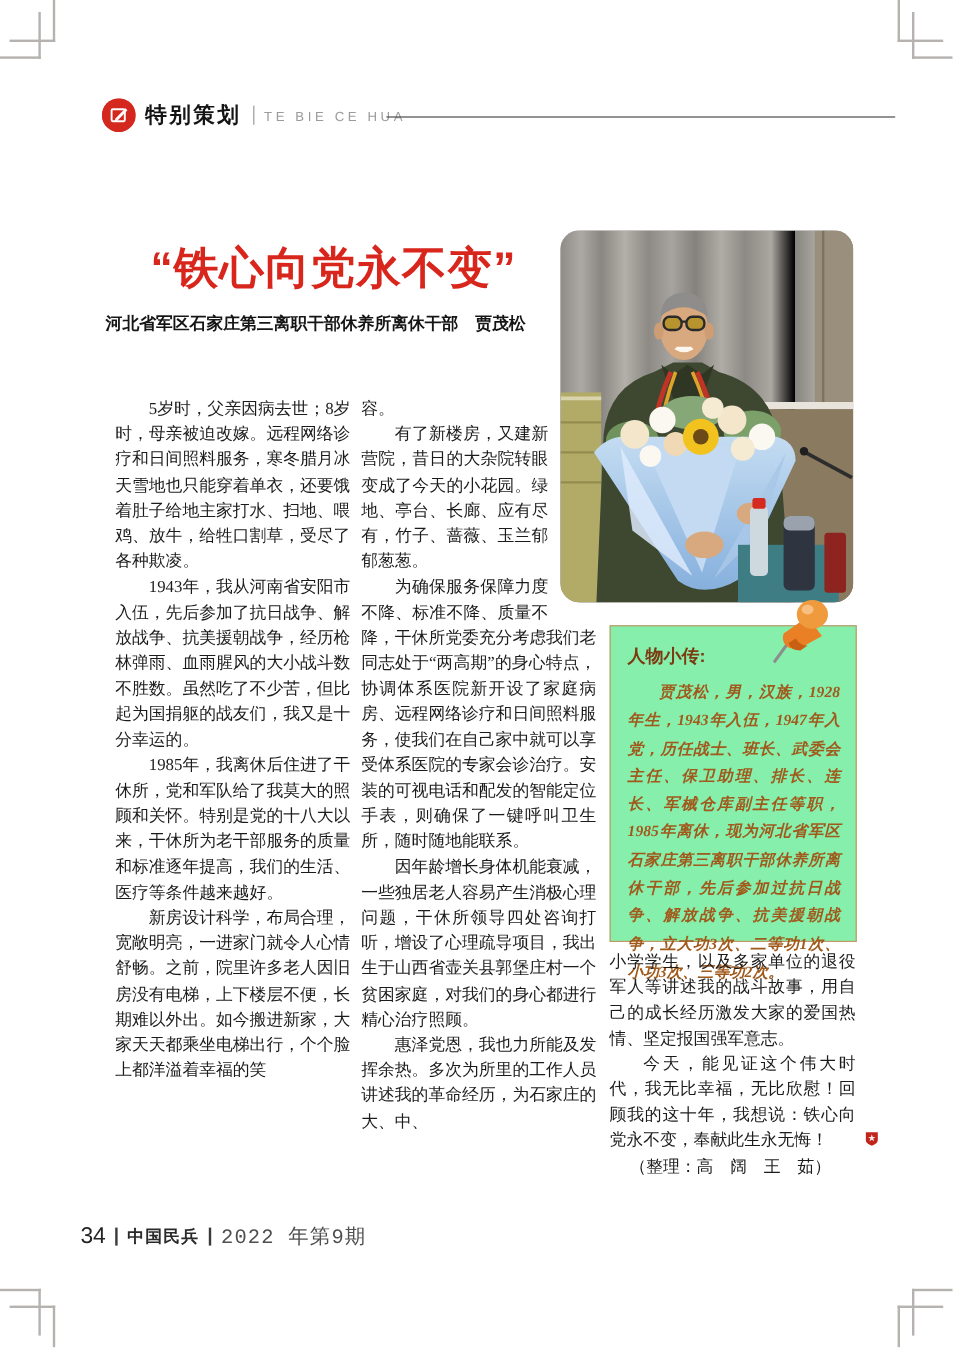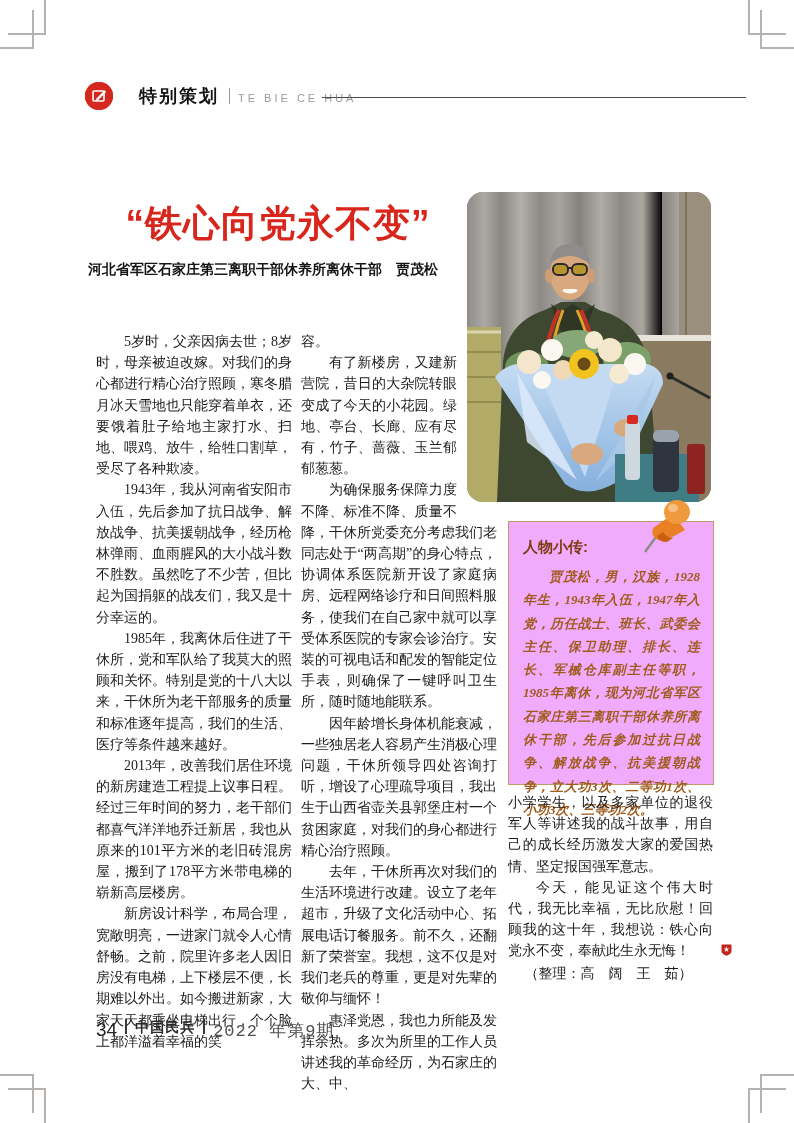--- a/index.html
+++ b/index.html
@@ -15,21 +15,21 @@
   .cm-tr-o { right:8px; top:0;     width:38px; height:35px; border-left:2px solid #b5b2af;  border-bottom:2px solid #b5b2af; }
   .cm-tr-i { right:0;   top:10px;  width:34px; height:39px; border-left:2px solid #b5b2af;  border-bottom:2px solid #b5b2af; }
   .cm-bl-o { left:8px;  bottom:0;    width:38px; height:35px; border-right:2px solid #b5b2af; border-top:2px solid #b5b2af; }
   .cm-bl-i { left:0;    bottom:10px; width:34px; height:39px; border-right:2px solid #b5b2af; border-top:2px solid #b5b2af; }
   .cm-br-o { right:8px; bottom:0;    width:38px; height:35px; border-left:2px solid #b5b2af;  border-top:2px solid #b5b2af; }
   .cm-br-i { right:0;   bottom:10px; width:34px; height:39px; border-left:2px solid #b5b2af;  border-top:2px solid #b5b2af; }
 
   
   .header { position:absolute; left:85px; top:82px; display:flex; align-items:center; }
   .logo { width:28px; height:28px; border-radius:50%; background:#d4271d; display:flex; align-items:center; justify-content:center; }
-  .section-cn { margin-left:26px; font-family:"Liberation Sans",sans-serif; font-weight:bold; font-size:18px; color:#141414; letter-spacing:2px; }
+  .section-cn { margin-left:8px; font-family:"Liberation Sans",sans-serif; font-weight:bold; font-size:18px; color:#141414; letter-spacing:2px; }
   .hdr-div { width:1px; height:16px; background:#9b9b9b; margin:0 8px 0 10px; }
   .section-en { font-family:"Liberation Sans",sans-serif; font-size:11px; color:#9b9b9b; letter-spacing:3px; padding-top:3px; }
   .header-rule { position:absolute; left:322px; top:97px; width:424px; height:1px; background:#4c4c4c; }
 
   
   .title { position:absolute; left:88px; top:199px; width:380px; text-align:center;
            font-family:"Liberation Sans",sans-serif; font-weight:bold;
            font-size:37px; color:#d8261c; letter-spacing:1px; white-space:nowrap; }
   .byline { position:absolute; left:88px; top:261px; width:380px; text-align:left;
             font-family:"Liberation Sans",sans-serif; font-weight:bold; font-size:14px; color:#151515; }
@@ -45,28 +45,28 @@
   .col p.cont { text-indent:0; }
   .col1 { left:96px; }
   .col2 { left:301px; }
   .col3 { left:508px; top:792px; width:205px; }
   .photo-spacer { float:right; width:40px; height:170px; }
   .credit { text-align:center; padding-right:4px; text-indent:0 !important; margin-top:1px !important; }
   .endmark-icon { display:inline-block; width:11px; height:12px; margin-left:3px; vertical-align:-1px; }
 
   
   .profile { position:absolute; left:508px; top:521px; width:206px; height:264px;
-             background:#f0abfc; border:1px solid #c09a66; padding:16px 13px 10px 14px; }
+             background:#86efac; border:1px solid #c09a66; padding:16px 13px 10px 14px; }
   .profile-title { font-family:"Liberation Sans",sans-serif; font-weight:bold; font-size:15px; color:#7c3a10; margin-bottom:8px; }
   .profile-body { font-style:italic; font-weight:bold; font-size:13px; line-height:23.3px;
                   color:#a05a1c; text-indent:2em; text-align:justify; }
   .pushpin { position:absolute; left:633px; top:494px; width:62px; height:64px; z-index:3; }
 
   
-  .footer { position:absolute; left:96px; top:1019px; display:flex; }
+  .footer { position:absolute; left:67px; top:1019px; display:flex; align-items:center; }
   .page-num { font-family:"Liberation Sans",sans-serif; font-size:19px; color:#242424; }
   .ft-div { width:2px; height:15px; background:#3a3a3a; margin:0 8px; }
   .mag-name { font-family:"Liberation Sans",sans-serif; font-weight:bold; font-size:14px; color:#2a2a2a; letter-spacing:1px; }
   .issue { font-family:Liberation Mono, monospace; font-size:17px; color:#4f4f4f; letter-spacing:1px; }
 </style>
 </head>
 <body>
 
 <div class="page">
 
@@ -202,34 +202,32 @@
       <ellipse cx="40" cy="14" rx="5" ry="4" fill="#f7c489" opacity="0.9"></ellipse>
       <path d="M30 38 Q34 44 40 44 L34 48 Q26 48 24 42 Z" fill="#c95f12"></path>
     </svg>
   </div>
   <div class="profile">
     <div class="profile-title">人物小传:</div>
     <div class="profile-body">贾茂松，男，汉族，1928年生，1943年入伍，1947年入党，历任战士、班长、武委会主任、保卫助理、排长、连长、军械仓库副主任等职，1985年离休，现为河北省军区石家庄第三离职干部休养所离休干部，先后参加过抗日战争、解放战争、抗美援朝战争，立大功3次、二等功1次、小功3次、三等功2次。</div>
   </div>
 
   <div class="col col1">
-    <p>5岁时，父亲因病去世；8岁时，母亲被迫改嫁。对我们的身心都进行精心治疗照顾，寒冬腊月冰天雪地也只能穿着单衣，还要饿着肚子给地主家打水、扫地、喂鸡、放牛，给牲口割草，受尽了各种欺凌。</p>
+    <p>5岁时，父亲因病去世；8岁时，母亲被迫改嫁。远程网络诊疗和日间照料服务，寒冬腊月冰天雪地也只能穿着单衣，还要饿着肚子给地主家打水、扫地、喂鸡、放牛，给牲口割草，受尽了各种欺凌。</p>
     <p>1943年，我从河南省安阳市入伍，先后参加了抗日战争、解放战争、抗美援朝战争，经历枪林弹雨、血雨腥风的大小战斗数不胜数。虽然吃了不少苦，但比起为国捐躯的战友们，我又是十分幸运的。</p>
     <p>1985年，我离休后住进了干休所，党和军队给了我莫大的照顾和关怀。特别是党的十八大以来，干休所为老干部服务的质量和标准逐年提高，我们的生活、医疗等条件越来越好。</p>
-    <p>2013年，改善我们居住环境的新房建造工程提上议事日程。经过三年时间的努力，老干部们都喜气洋洋地乔迁新居，我也从原来的101平方米的老旧砖混房屋，搬到了178平方米带电梯的崭新高层楼房。</p>
     <p>新房设计科学，布局合理，宽敞明亮，一进家门就令人心情舒畅。之前，院里许多老人因旧房没有电梯，上下楼层不便，长期难以外出。如今搬进新家，大家天天都乘坐电梯出行，个个脸上都洋溢着幸福的笑</p>
   </div>
 
   <div class="col col2">
     <div class="photo-spacer"></div>
     <p class="cont">容。</p>
     <p>有了新楼房，又建新营院，昔日的大杂院转眼变成了今天的小花园。绿地、亭台、长廊、应有尽有，竹子、蔷薇、玉兰郁郁葱葱。</p>
     <p>为确保服务保障力度不降、标准不降、质量不降，干休所党委充分考虑我们老同志处于“两高期”的身心特点，协调体系医院新开设了家庭病房、远程网络诊疗和日间照料服务，使我们在自己家中就可以享受体系医院的专家会诊治疗。安装的可视电话和配发的智能定位手表，则确保了一键呼叫卫生所，随时随地能联系。</p>
     <p>因年龄增长身体机能衰减，一些独居老人容易产生消极心理问题，干休所领导四处咨询打听，增设了心理疏导项目，我出生于山西省壶关县郭堡庄村一个贫困家庭，对我们的身心都进行精心治疗照顾。</p>
-    <p>去年，干休所再次对我们的生活环境进行改建。设立了老年超市，升级了文化活动中心、拓展电话订餐服务。前不久，还翻新了荣誉室。我想，这不仅是对我们老兵的尊重，更是对先辈的敬仰与缅怀！</p>
     <p>惠泽党恩，我也力所能及发挥余热。多次为所里的工作人员讲述我的革命经历，为石家庄的大、中、</p>
   </div>
 
   <div class="col col3">
     <p class="cont">小学学生，以及多家单位的退役军人等讲述我的战斗故事，用自己的成长经历激发大家的爱国热情、坚定报国强军意志。</p>
     <p><span>今天，能见证这个伟大时代，我无比幸福，无比欣慰！回顾我的这十年，我想说：铁心向党永不变，奉献此生永无悔！</span><span class="endmark-icon"><svg width="11" height="12" viewBox="0 0 11 12">
             <path d="M0.5 0.5 H10.5 V7 Q10.5 10 5.5 11.7 Q0.5 10 0.5 7 Z" fill="#c1241c"></path>
             <path d="M5.5 2.2 L6.3 4.4 H8.6 L6.7 5.8 L7.4 8 L5.5 6.7 L3.6 8 L4.3 5.8 L2.4 4.4 H4.7 Z" fill="#f6e9e7"></path>
           </svg></span></p>
     <p class="credit">（整理：高　阔　王　茹）</p>

